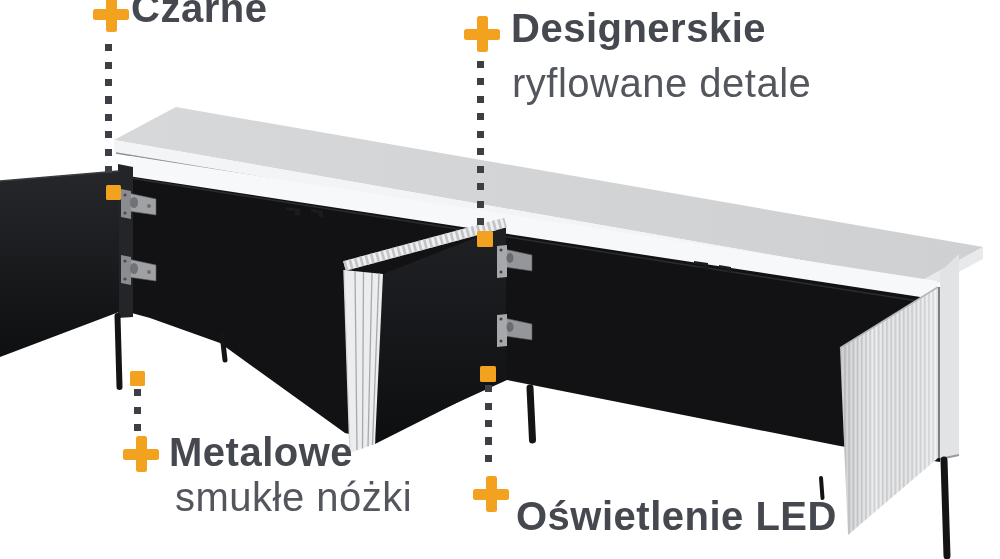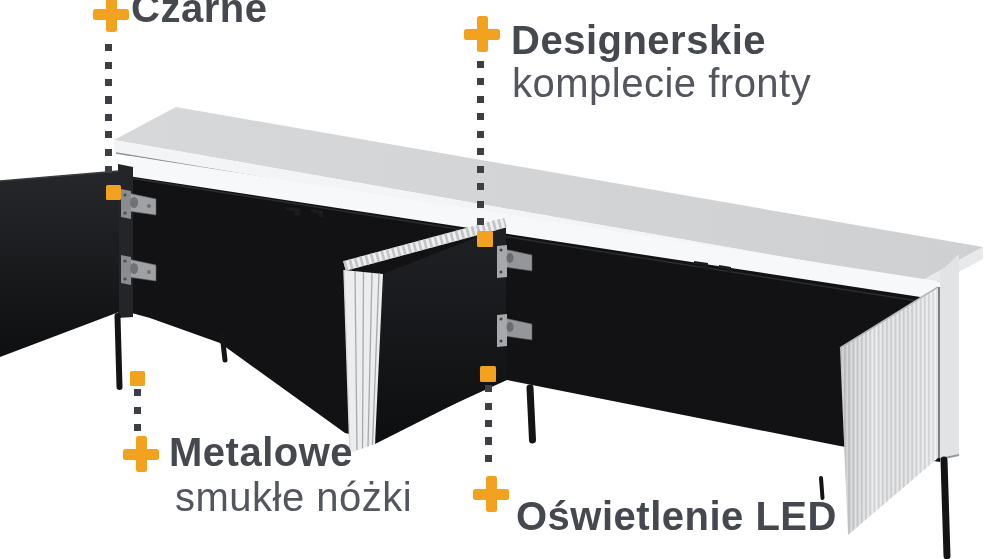--- a/index.html
+++ b/index.html
@@ -142,22 +142,22 @@
       <line x1="821" y1="478" x2="822.5" y2="498" stroke-width="4"></line>
     </g>
   </svg>
 
   <div class="plus" style="left:93px;top:-4px"></div>
   <div class="callout-title" style="left:131px;top:-12px">Czarne</div>
   <div class="dotline" style="left:105px;top:44px;height:140px"></div>
   <div class="marker" style="left:106px;top:185px;width:15px;height:15px"></div>
 
   <div class="plus" style="left:464px;top:16px"></div>
-  <div class="callout-title" style="left:511px;top:20px">Designerskie</div>
-  <div class="callout-subtitle" style="left:512px;top:63px">komplecie fronty</div>
+  <div class="callout-title" style="left:511px;top:8px">Designerskie</div>
+  <div class="callout-subtitle" style="left:512px;top:63px">ryflowane detale</div>
   <div class="dotline" style="left:477px;top:61px;height:168px"></div>
   <div class="marker" style="left:477px;top:231px;width:16px;height:16px"></div>
 
   <div class="marker" style="left:130px;top:371px;width:15px;height:15px"></div>
   <div class="dotline" style="left:134px;top:389px;height:44px"></div>
   <div class="plus" style="left:123px;top:436px"></div>
   <div class="callout-title" style="left:169px;top:432px">Metalowe</div>
   <div class="callout-subtitle" style="left:175px;top:477px">smukłe nóżki</div>
 
   <div class="marker" style="left:480px;top:366px;width:16px;height:16px"></div>

